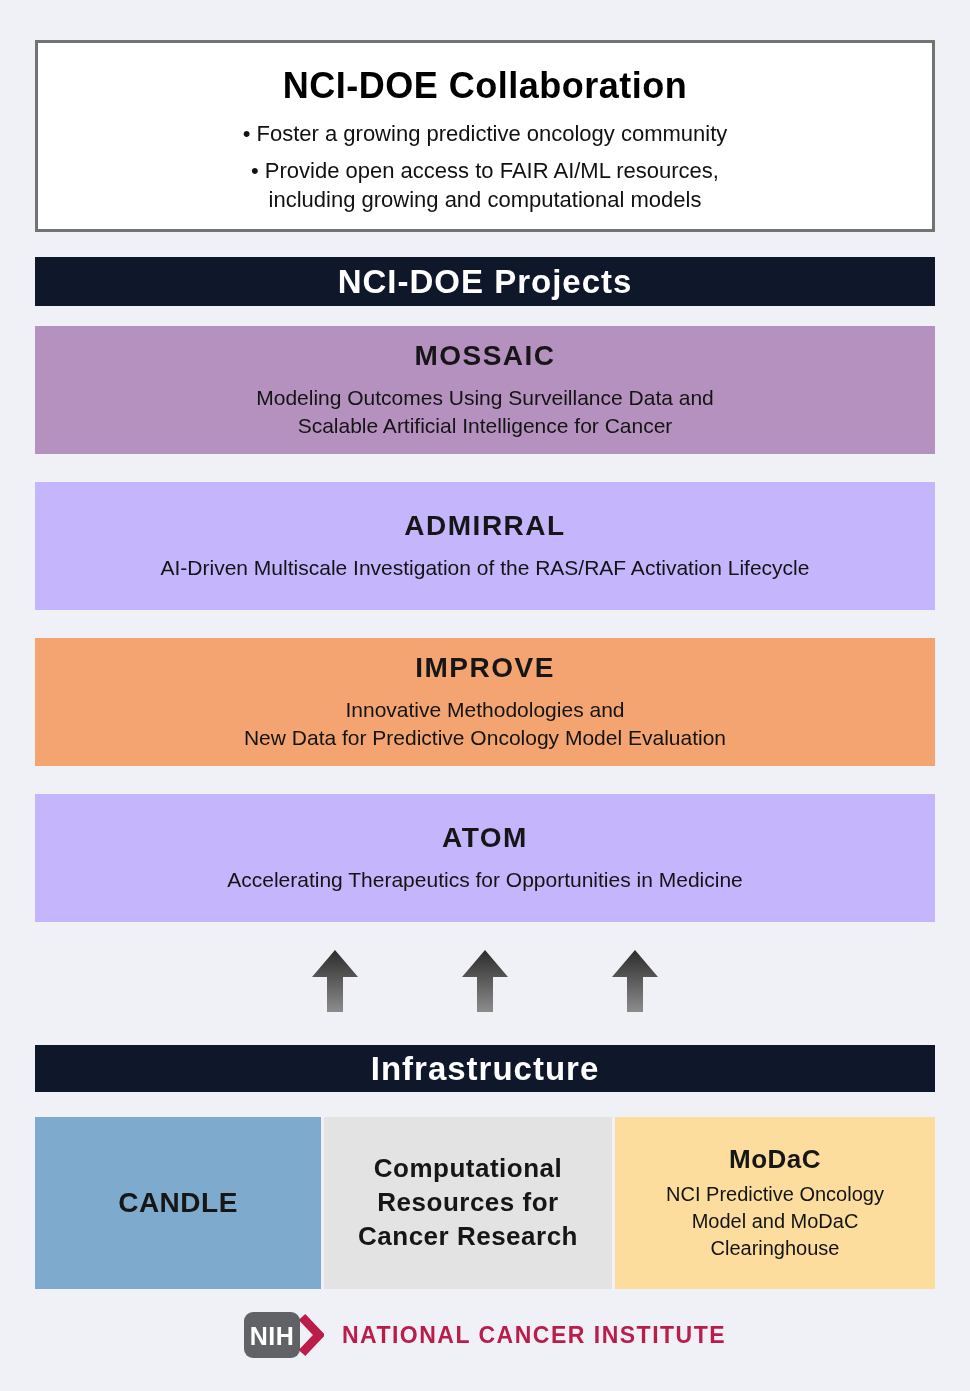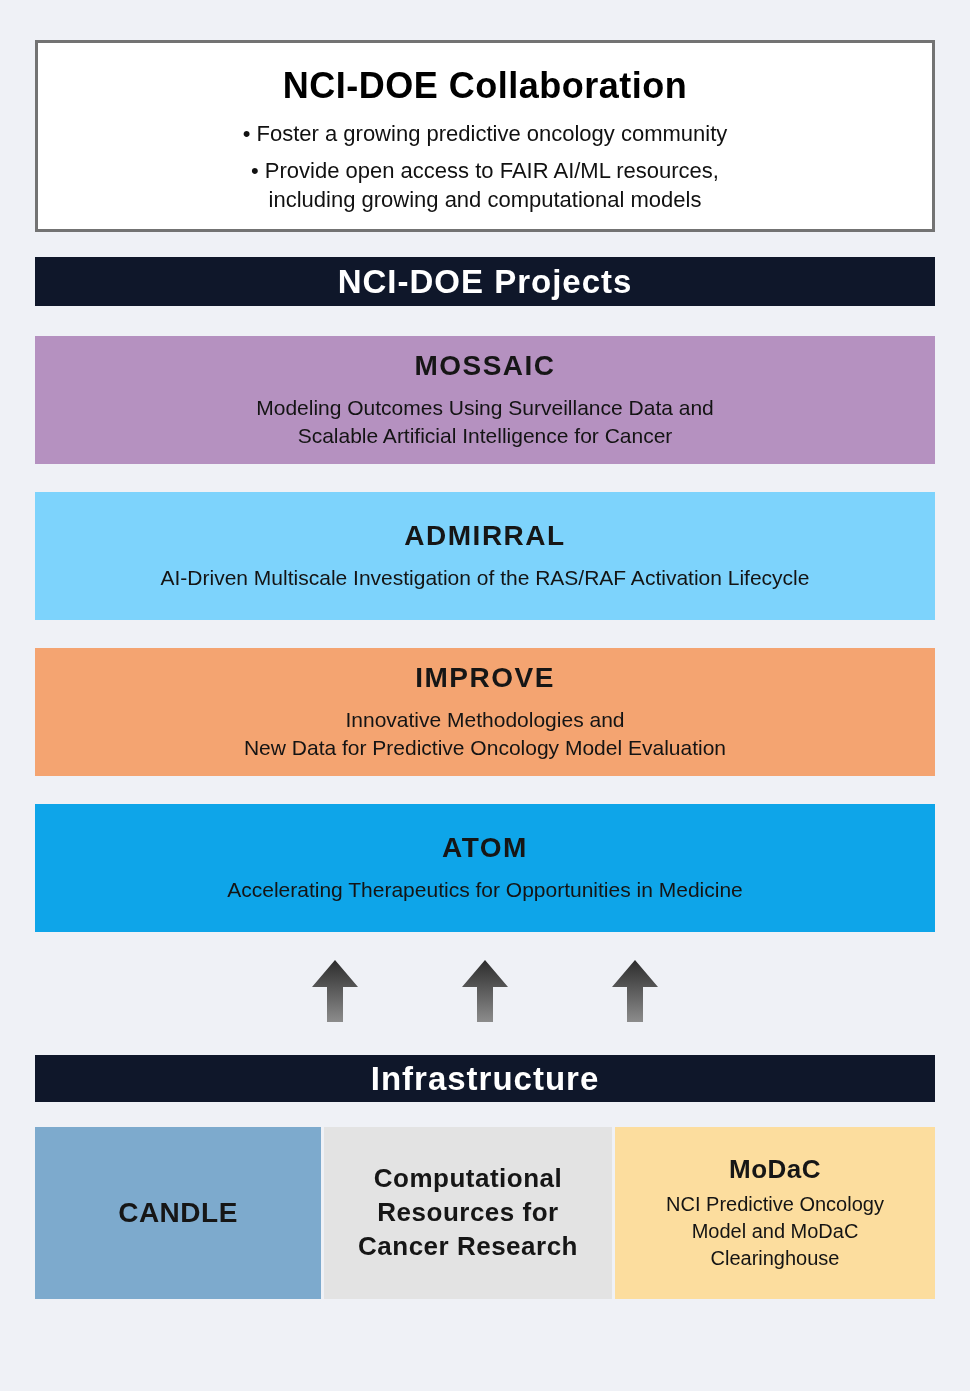--- a/index.html
+++ b/index.html
@@ -38,21 +38,21 @@
   }
   .banner.projects{margin-top:25px;}
   .banner.infra{margin-top:33px;height:47px;}
 
   
   .project{
     height:128px;margin-top:28px;
     display:flex;flex-direction:column;align-items:center;justify-content:center;
     text-align:center;
   }
-  .project.first{margin-top:30px;}
+  .project.first{margin-top:20px;}
   .project h2{
     margin:0 0 12px 0;font-size:28px;font-weight:800;letter-spacing:1.5px;color:#161616;
   }
   .project p{
     margin:0;font-size:21px;line-height:1.32;color:#141414;white-space:pre-line;
   }
 
   
   .arrows{
     margin-top:28px;height:62px;
@@ -106,32 +106,32 @@
     </div>
 
     <div class="banner projects">NCI-DOE Projects</div>
 
     <section class="project first" style="background: rgb(181, 145, 192);">
       <h2>MOSSAIC</h2>
       <p>Modeling Outcomes Using Surveillance Data and
 Scalable Artificial Intelligence for Cancer</p>
     </section>
 
-    <section class="project" style="background: #7dd3fc; align-items: center;">
+    <section class="project" style="background: #c4b5fd; align-items: center;">
       <h2>ADMIRRAL</h2>
       <p>AI-Driven Multiscale Investigation of the RAS/RAF Activation Lifecycle</p>
     </section>
 
     <section class="project" style="background: rgb(244, 164, 113);">
       <h2>IMPROVE</h2>
       <p>Innovative Methodologies and
 New Data for Predictive Oncology Model Evaluation</p>
     </section>
 
-    <section class="project" style="background: #0ea5e9;">
+    <section class="project" style="background: #c4b5fd;">
       <h2>ATOM</h2>
       <p>Accelerating Therapeutics for Opportunities in Medicine</p>
     </section>
 
     <div class="arrows">
       <svg class="arrow" viewBox="0 0 46 62">
         <defs>
           <linearGradient id="arrowGrad" x1="0" y1="0" x2="0" y2="1">
             <stop offset="0" stop-color="#2c2c2c"></stop>
               <stop offset="1" stop-color="#8c8c8c"></stop>
@@ -159,15 +159,23 @@
 Cancer Research</h3>
       </div>
       <div class="infra-box modac" style="background: rgb(252, 221, 158);">
         <h3>MoDaC</h3>
         <p>NCI Predictive Oncology
 Model and MoDaC
 Clearinghouse</p>
       </div>
     </div>
 
+    <div class="footer">
+      <svg width="80" height="46" viewBox="0 0 80 46">
+        <rect x="0" y="0" width="56" height="46" rx="9" fill="#606266"></rect>
+        <text x="28" y="33" text-anchor="middle" font-family="Liberation Sans, DejaVu Sans, sans-serif" font-size="25" font-weight="bold" fill="#ffffff" letter-spacing="0.5">NIH</text>
+        <path d="M58,5 L75,23 L58,41" fill="none" stroke="#bb1d4a" stroke-width="9"></path>
+      </svg>
+      <span class="nci-wordmark">NATIONAL CANCER INSTITUTE</span>
+    </div>
 
   </div>
 </div>
 
 </body></html>

